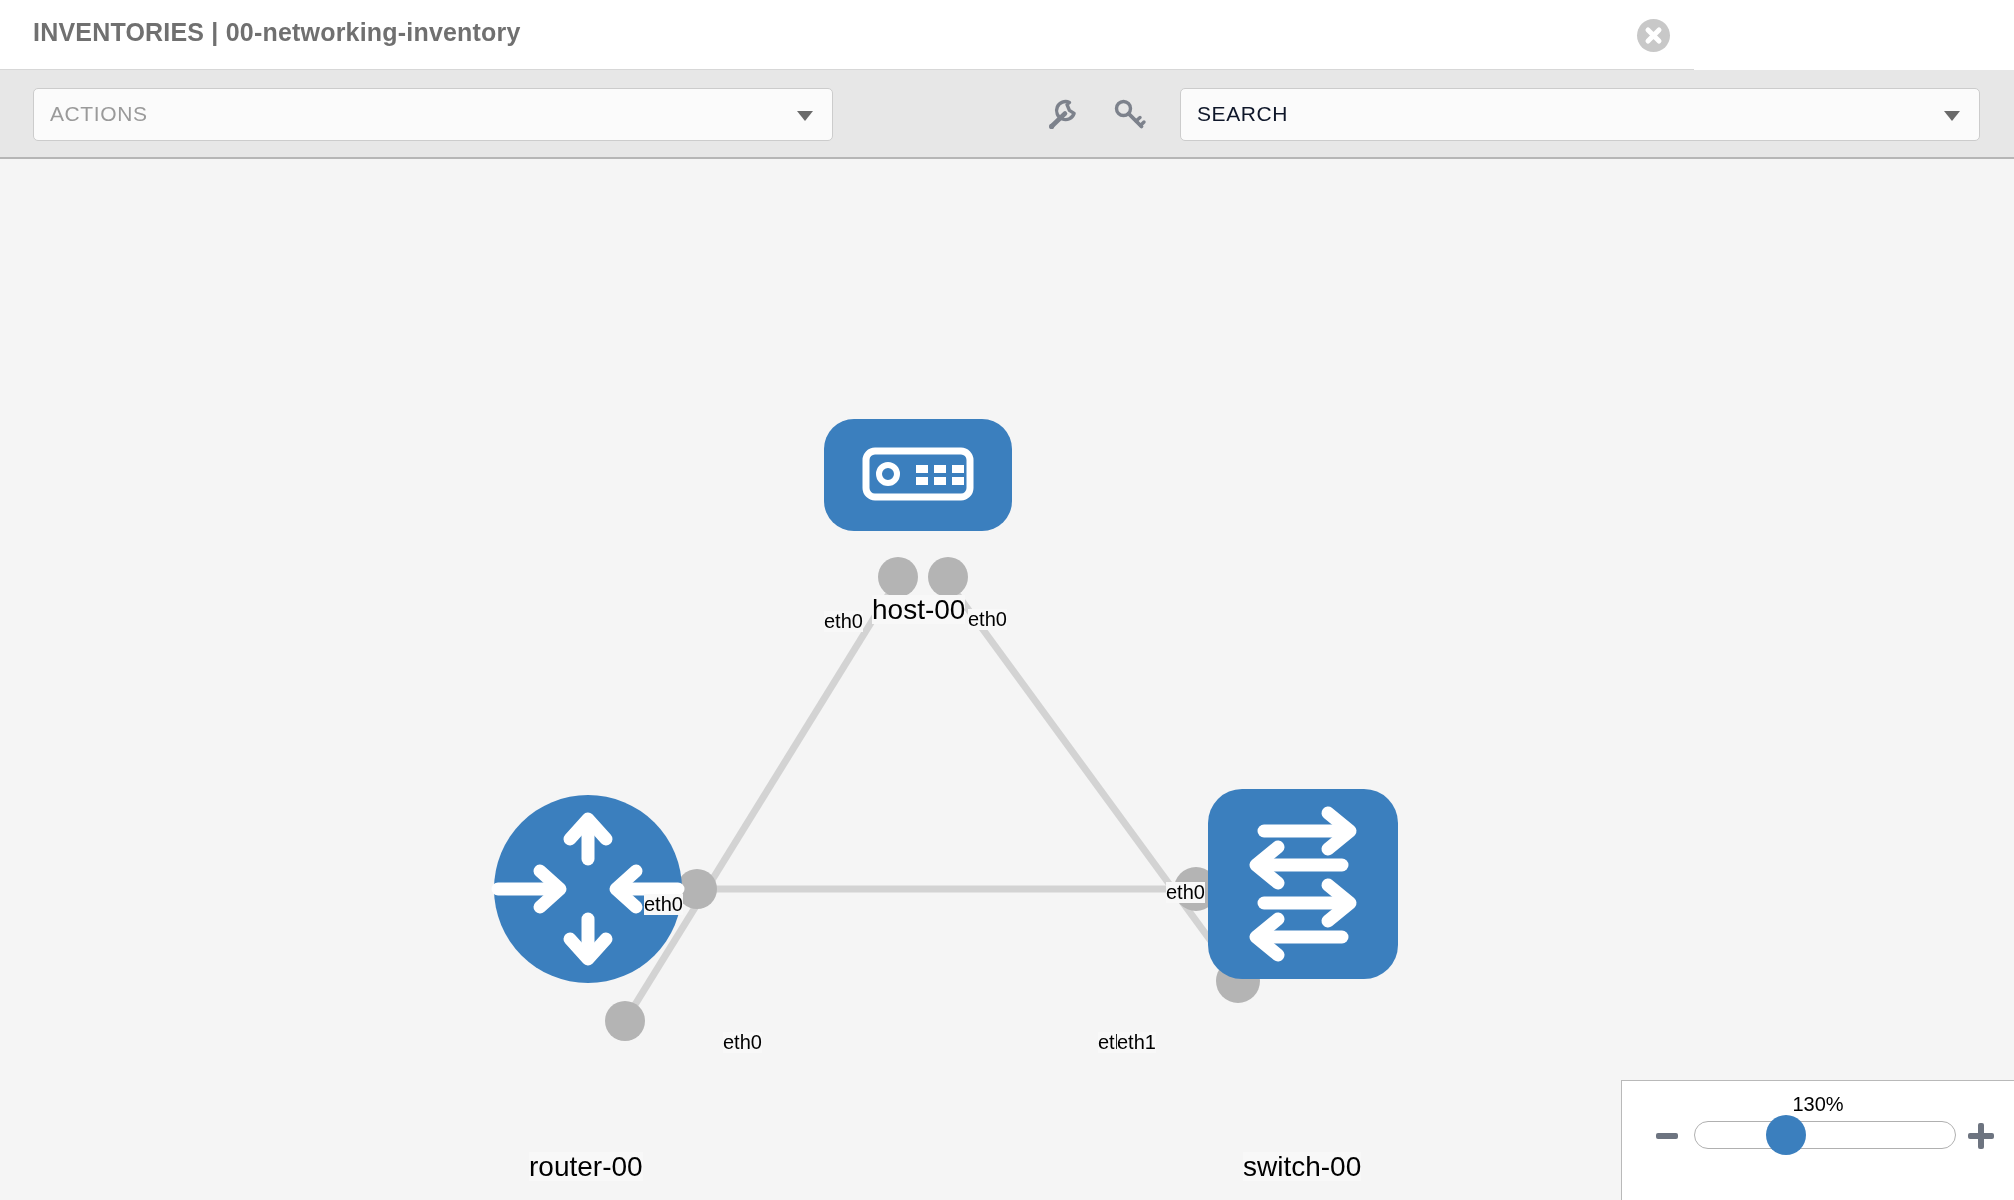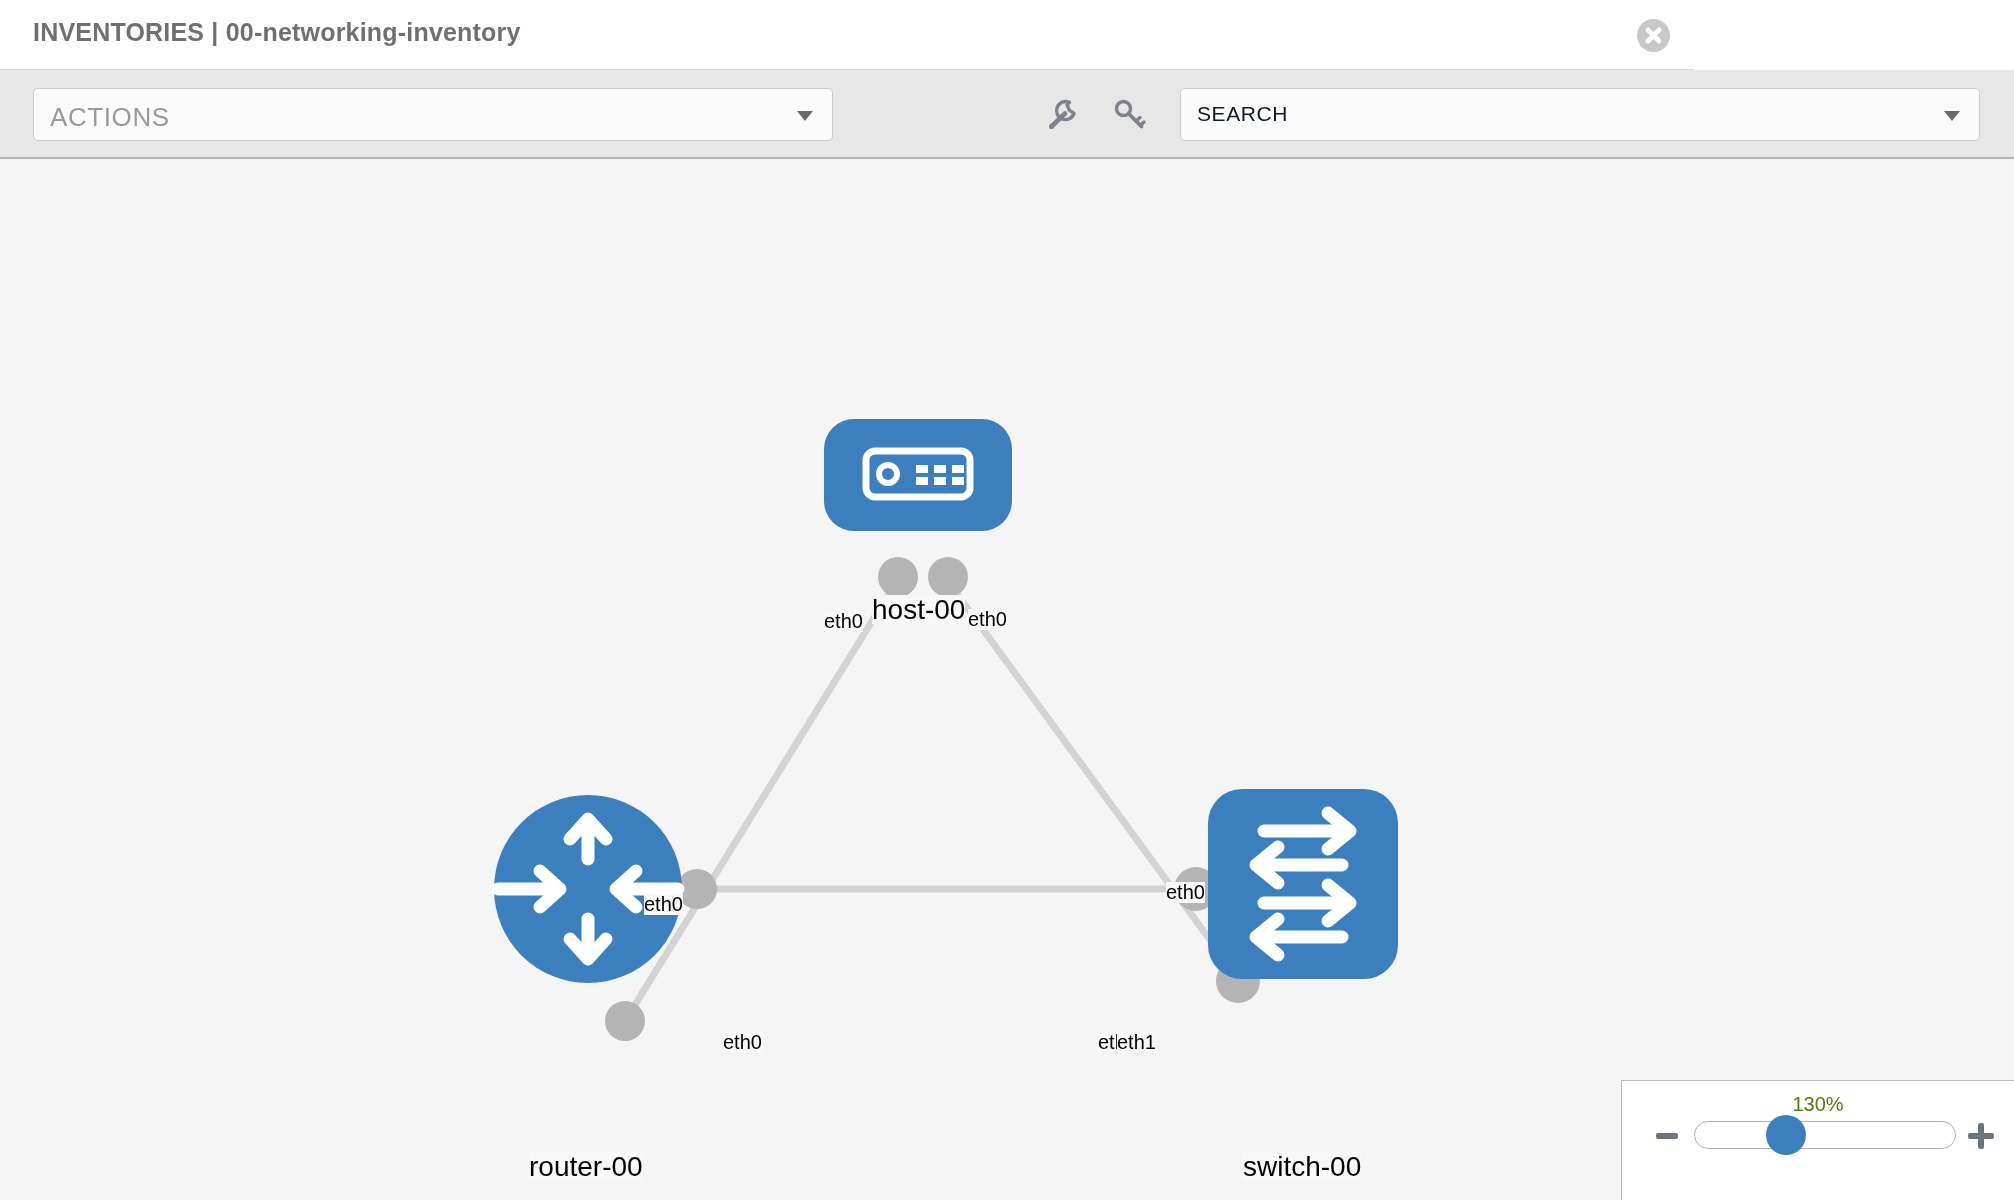--- a/index.html
+++ b/index.html
@@ -52,21 +52,21 @@
     left: 33px; top: 18px;
     width: 800px; height: 53px;
     background: #fbfbfb;
     border: 1px solid #cccccc;
     border-radius: 5px;
     cursor: pointer;
   }
   .actions-select .label {
     position: absolute;
     left: 16px; top: 13px;
-    font-size: 26px;
+    font-size: 21px;
     color: #9a9a9a;
     letter-spacing: 0.6px;
   }
   .caret {
     position: absolute;
     right: 19px; top: 22px;
     width: 0; height: 0;
     border-left: 8px solid transparent;
     border-right: 8px solid transparent;
     border-top: 10px solid #6a6a6a;
@@ -127,21 +127,21 @@
     background: #ffffff;
     border: 1px solid #b9b9b9;
     border-right: none;
     border-bottom: none;
   }
   .zoom-pct {
     position: absolute;
     top: 12px; left: 0; right: 0;
     text-align: center;
     font-size: 20px;
-    color: #4d7c0f;
+    color: #000000;
   }
   .zoom-minus {
     position: absolute;
     left: 34px; top: 52px;
     width: 22px; height: 6px;
     background: #6d7480;
     border-radius: 2px;
     cursor: pointer;
   }
   .zoom-plus {

